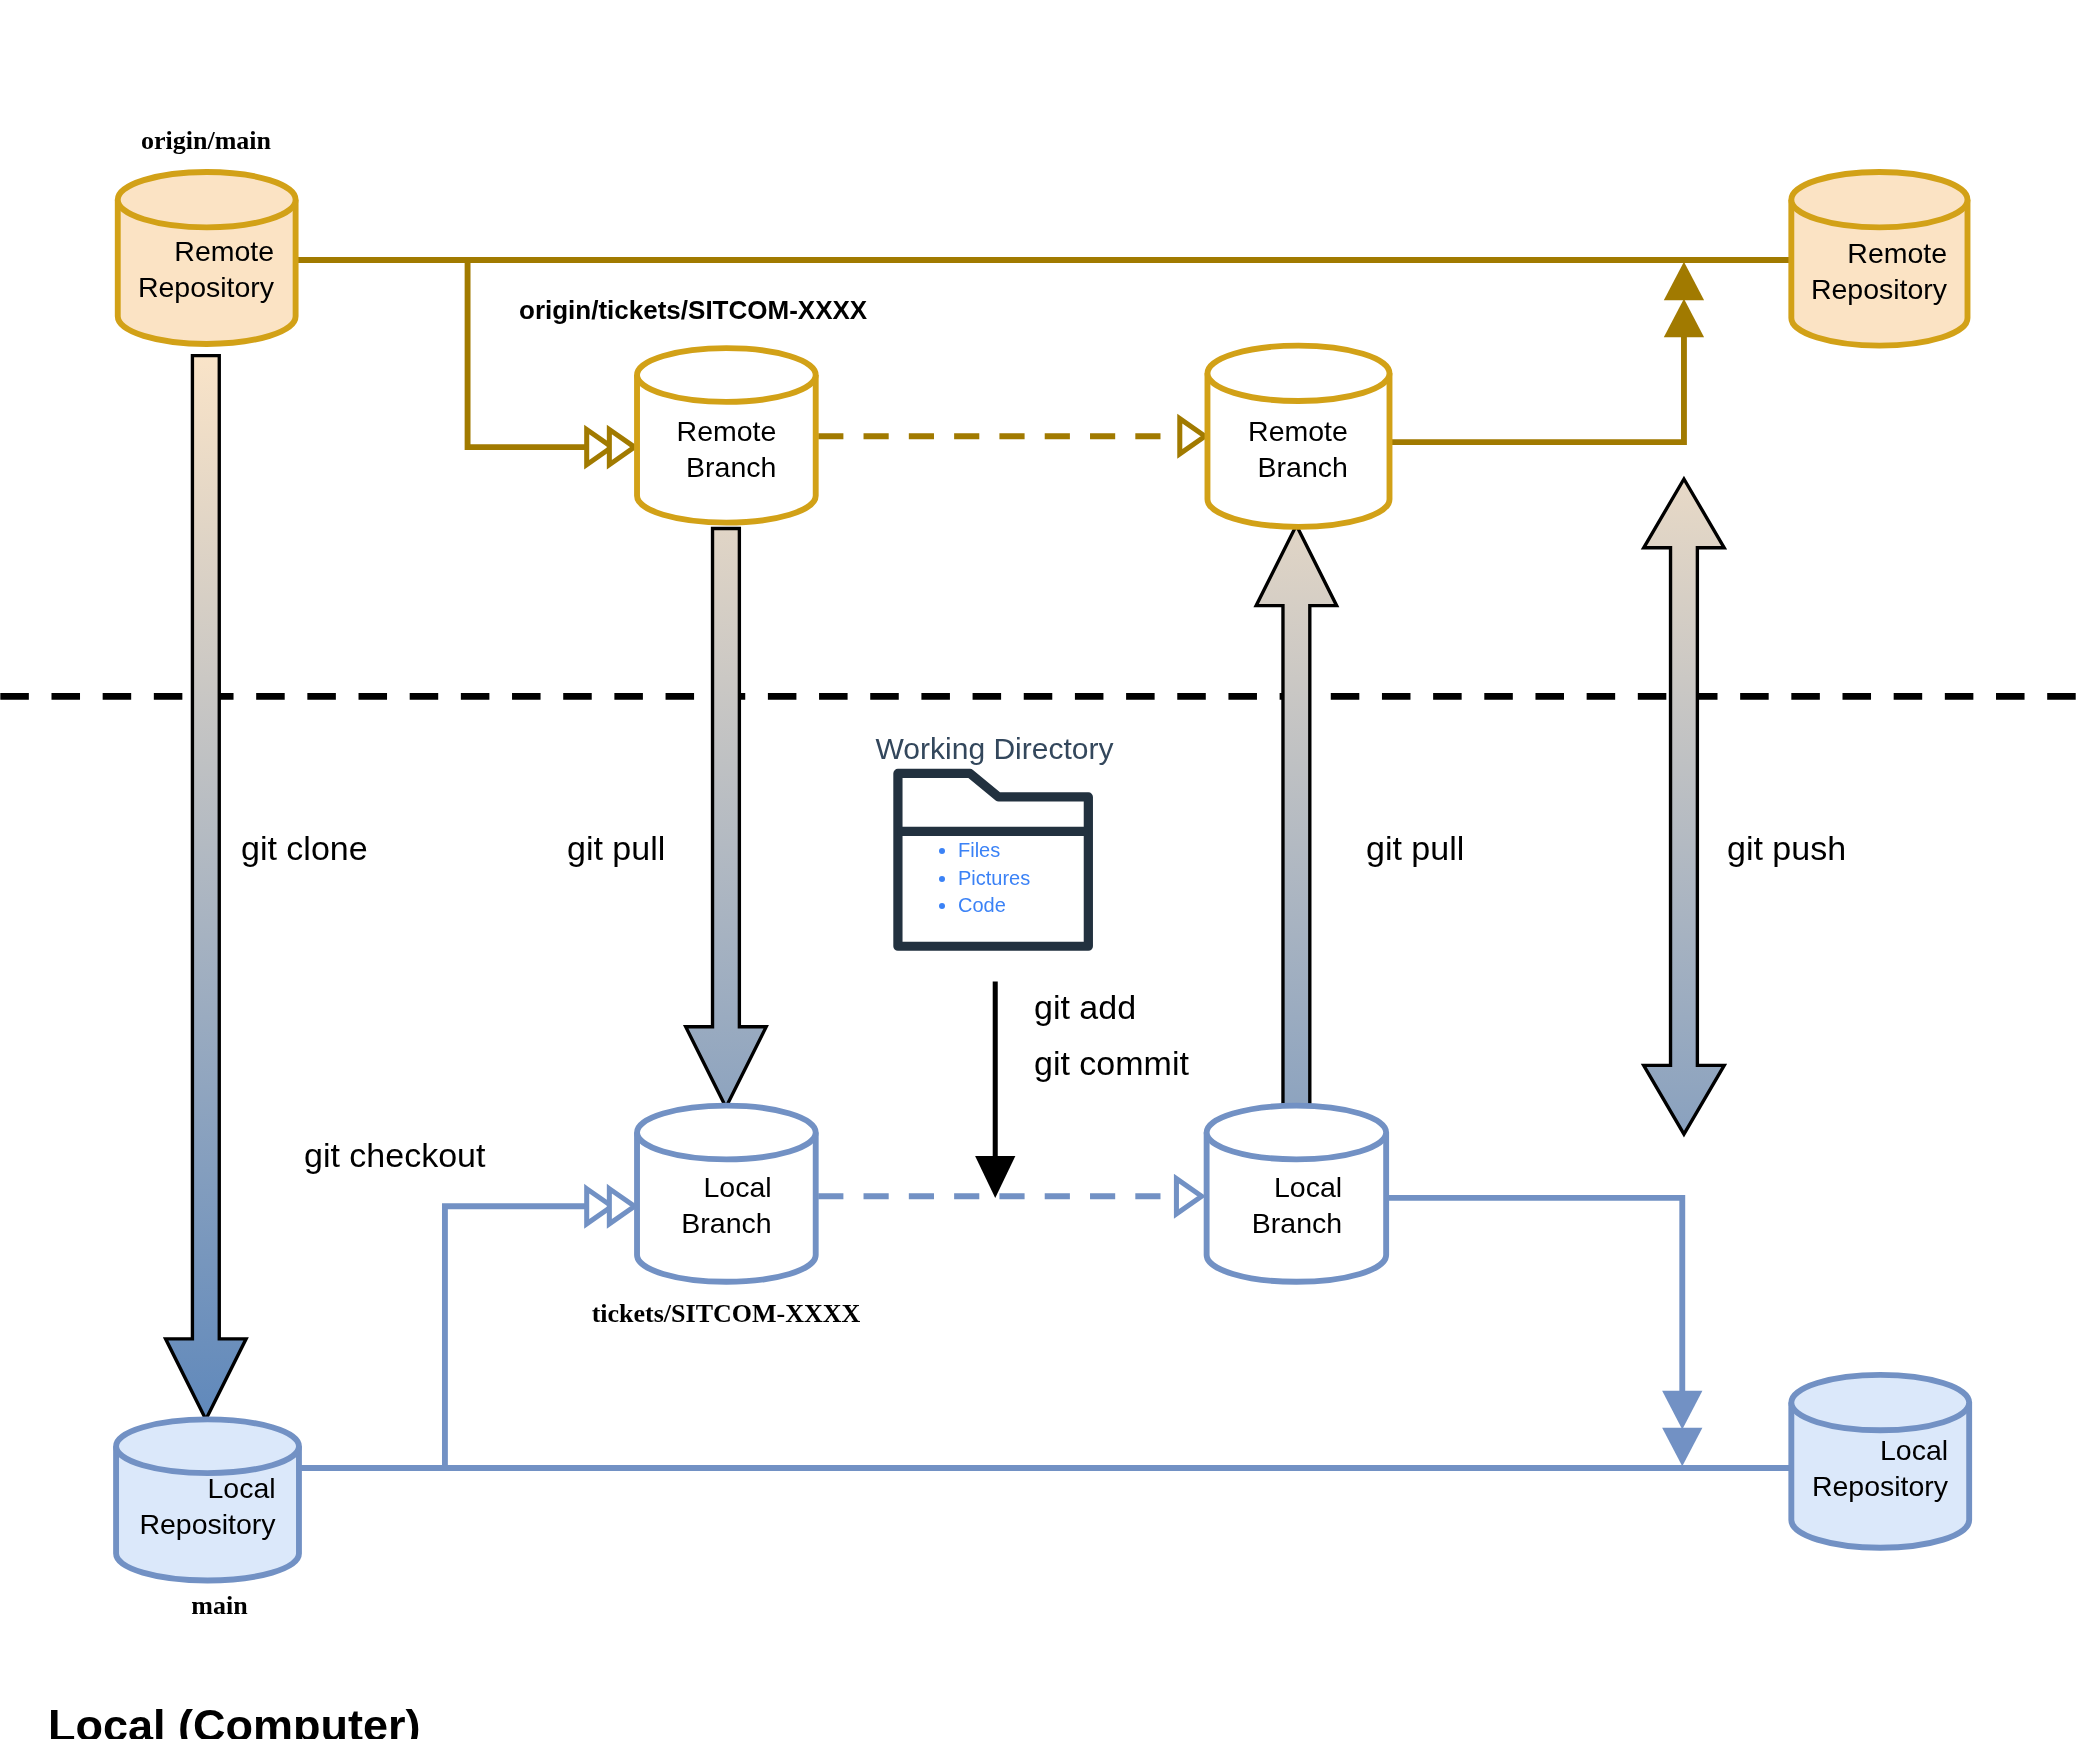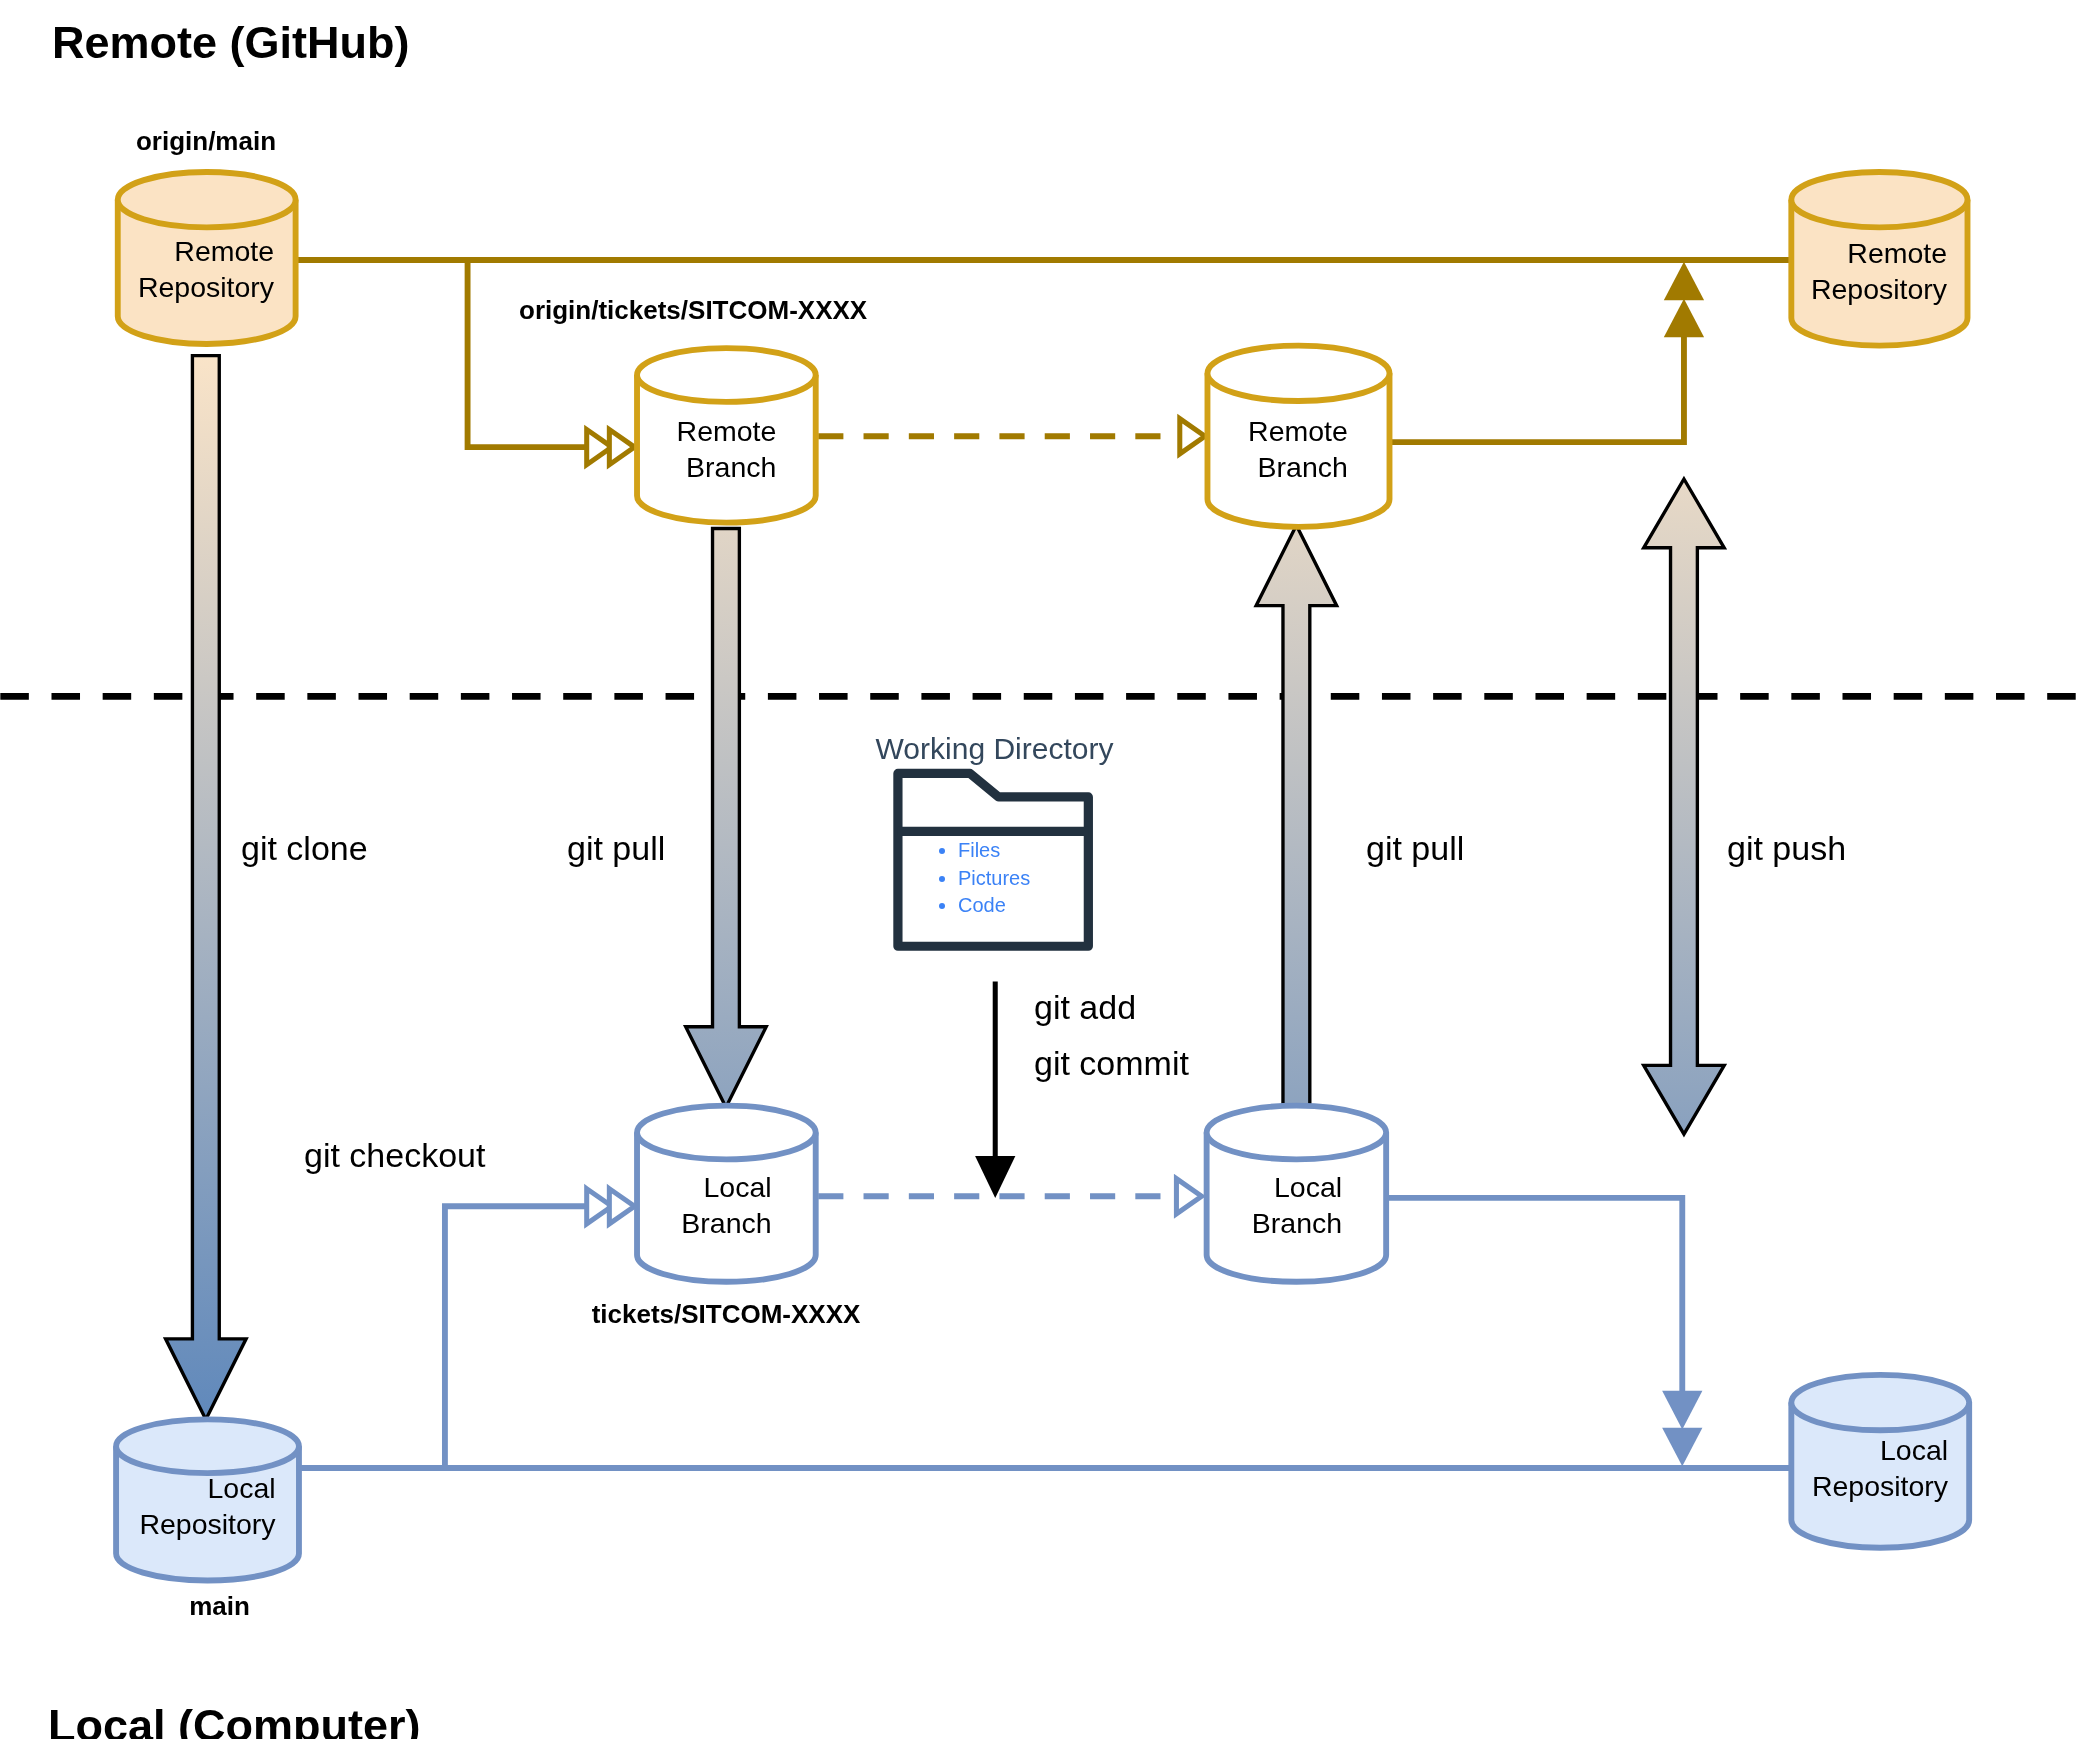--- a/index.html
+++ b/index.html
@@ -2,21 +2,21 @@
 <html style="font-size:13.4px"><head>
 <meta charset="utf-8">
 <style>
   html,body{margin:0;padding:0;background:#ffffff;}
   #stage{position:relative;width:2097px;height:1739px;background:#ffffff;overflow:hidden;
          font-family:"Liberation Sans",sans-serif;}
   #shapes{position:absolute;left:0;top:0;}
   .lbl{position:absolute;color:#000;}
   .title{font-size:45px;font-weight:bold;white-space:nowrap;}
   .tag{font-size:26px;font-weight:bold;white-space:nowrap;}
-  .tag.centered{text-align:center;}
+  .tag.centered{text-align:center;font-family:Liberation Serif, serif;}
   .cyl-label{display:flex;align-items:center;justify-content:center;text-align:right;
              white-space:pre-line;font-size:28.5px;line-height:1.26;}
   .cmd{font-size:34px;white-space:nowrap;}
   .wd-title{font-size:30px;color:#33475C;text-align:center;white-space:nowrap;}
   .wd-list{position:absolute;margin:0;padding:0 0 0 37px;list-style:disc;}
   .wd-list li{font-size:20px;line-height:1.38;color:#3b82f6;}
 </style>
 </head>
 <body>
 
@@ -131,21 +131,20 @@
         <ellipse cx="2241" cy="1672" rx="106" ry="33"></ellipse>
       </g>
     </g>
 
     <g fill="#FFFFFF" stroke-width="11" stroke-linejoin="round" stroke="#22313F">
       <path d="M1070,1128 V922 H1156 L1190,950 H1297 V1128 Z"></path>
       <path d="M1070,991 H1297"></path>
     </g>
   </svg>
 
-  <div class="lbl title" style="left:52px;top:17px;">Remote (GitHub)</div>
   <div class="lbl title" style="left:48px;top:1675px;margin-top:25px;">Local (Computer)</div>
 
   <div class="lbl tag centered" style="left:117px;top:126px;width:178px;">origin/main</div>
   <div class="lbl tag" style="left:519px;top:295px;">origin/tickets/SITCOM-XXXX</div>
   <div class="lbl tag centered" style="left:537px;top:1299px;width:378px;">tickets/SITCOM-XXXX</div>
   <div class="lbl tag centered" style="left:128px;top:1591px;width:183px;">main</div>
 
   <div class="lbl cyl-label" style="left:117px;top:203px;width:178px;height:134px;">Remote
 Repository</div>
   <div class="lbl cyl-label" style="left:637px;top:378px;width:179px;height:143px;">Remote

